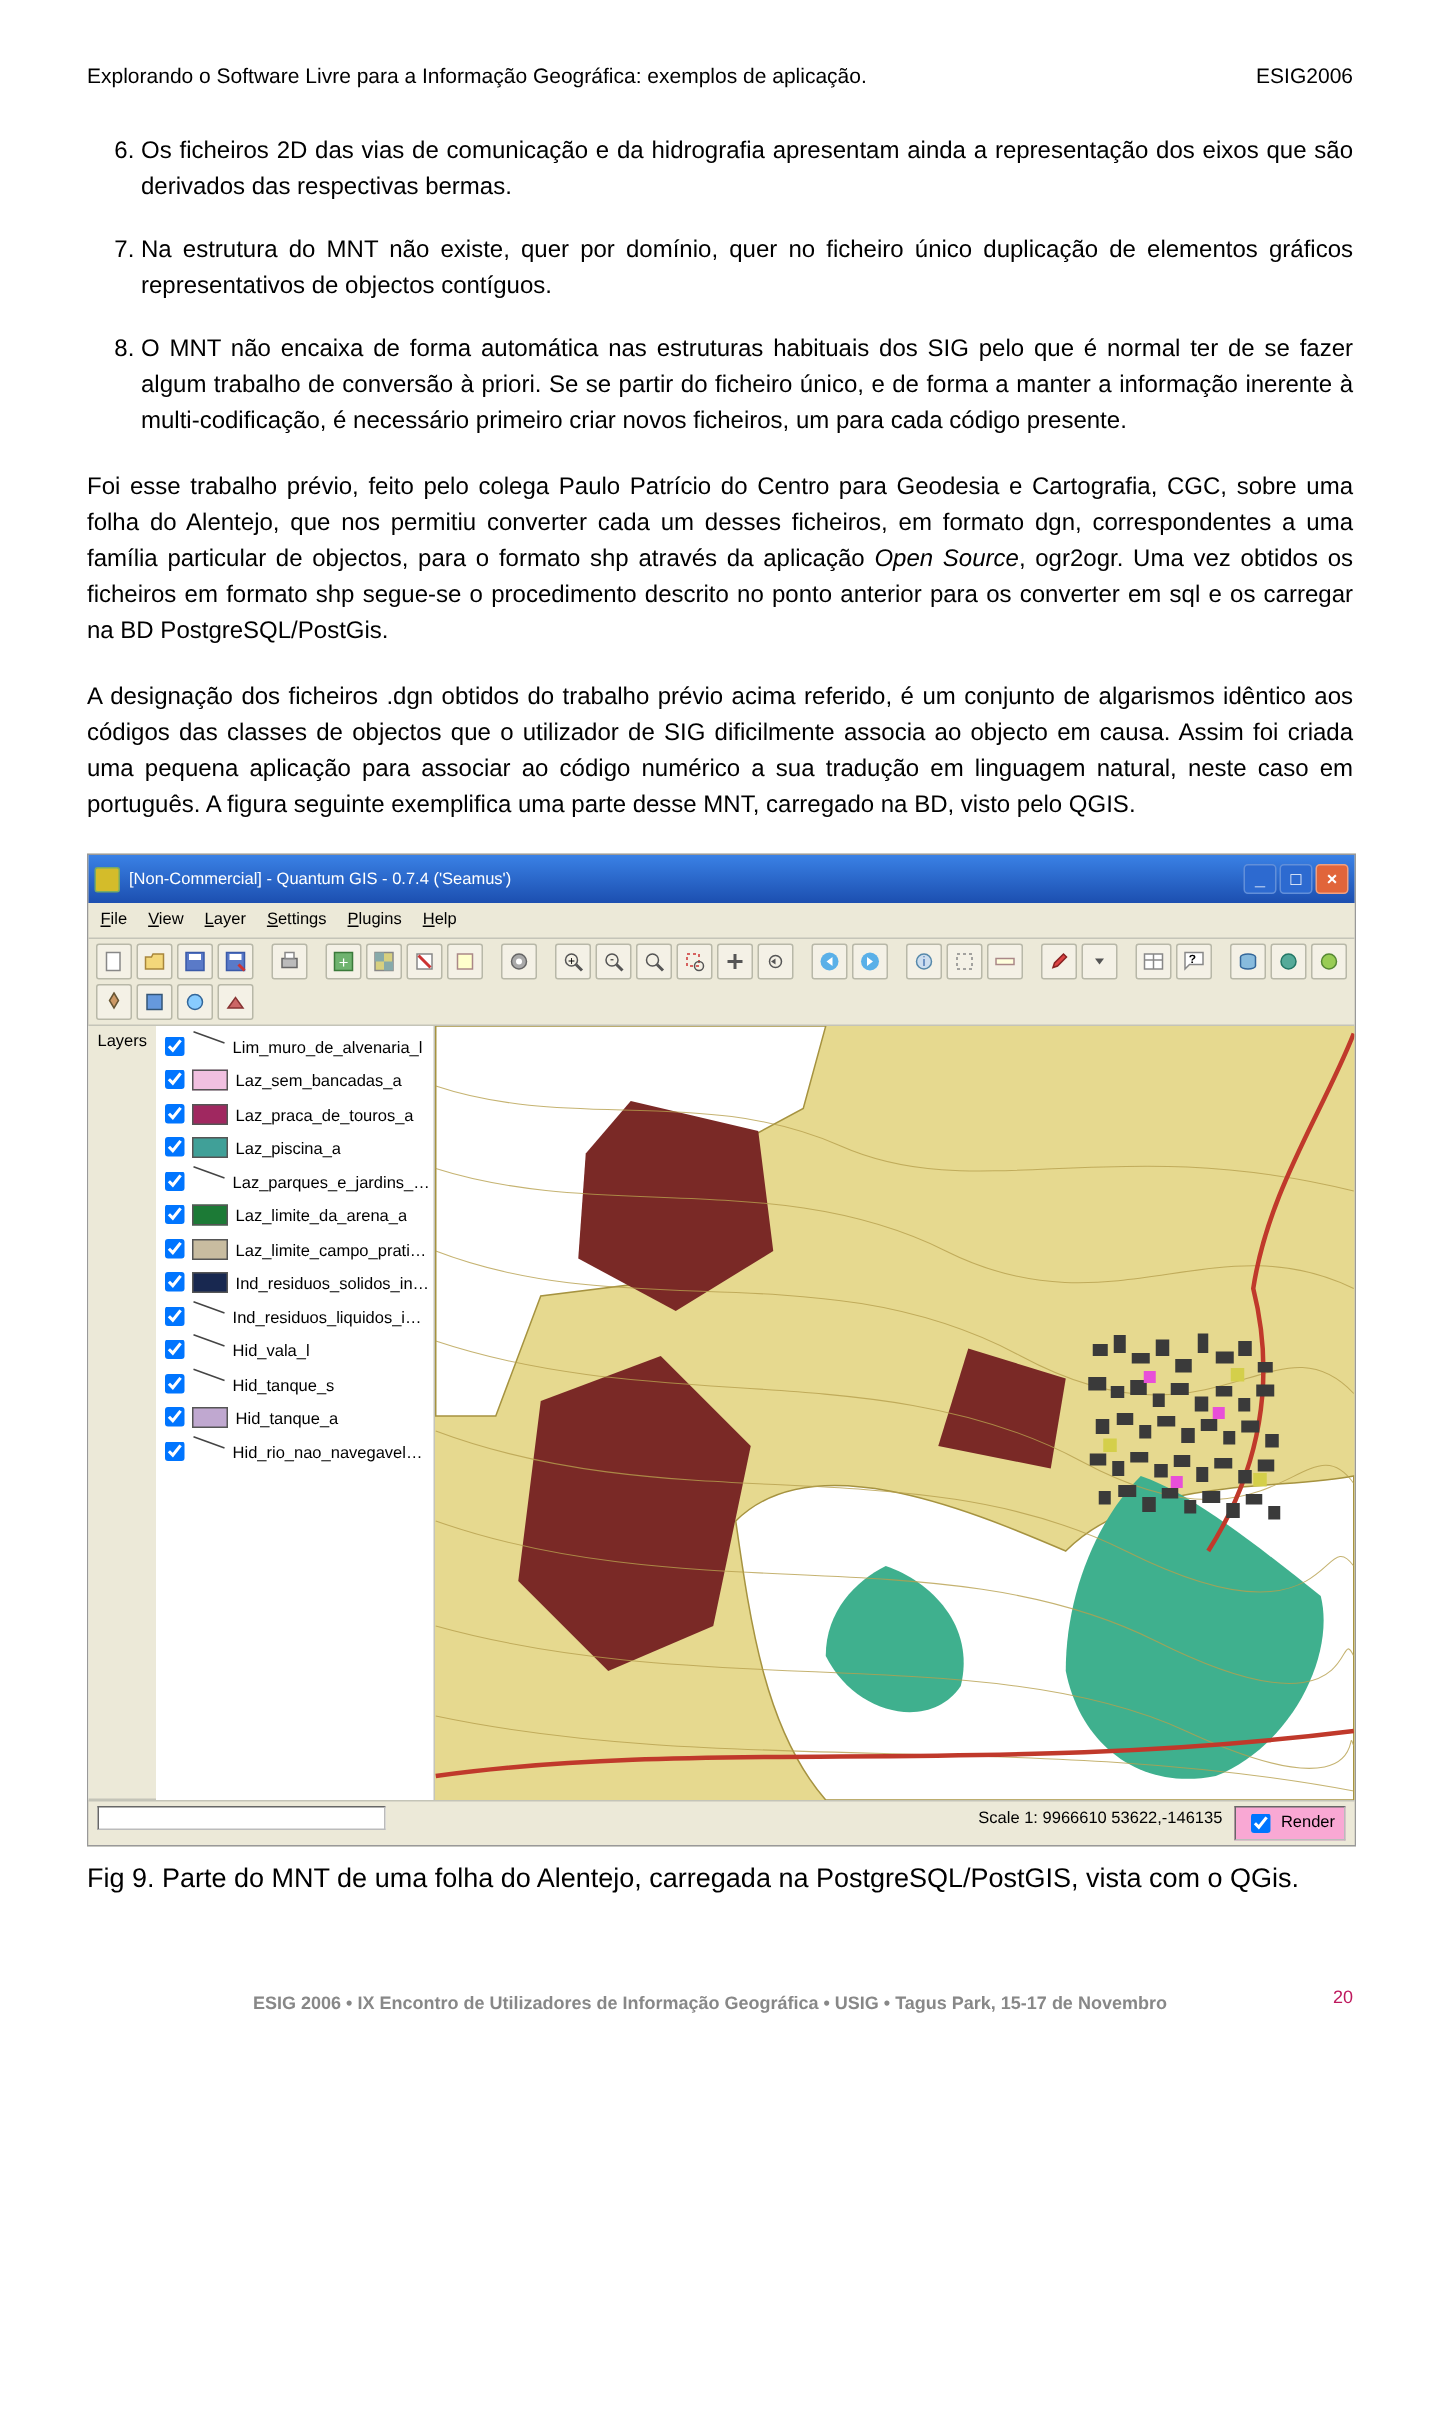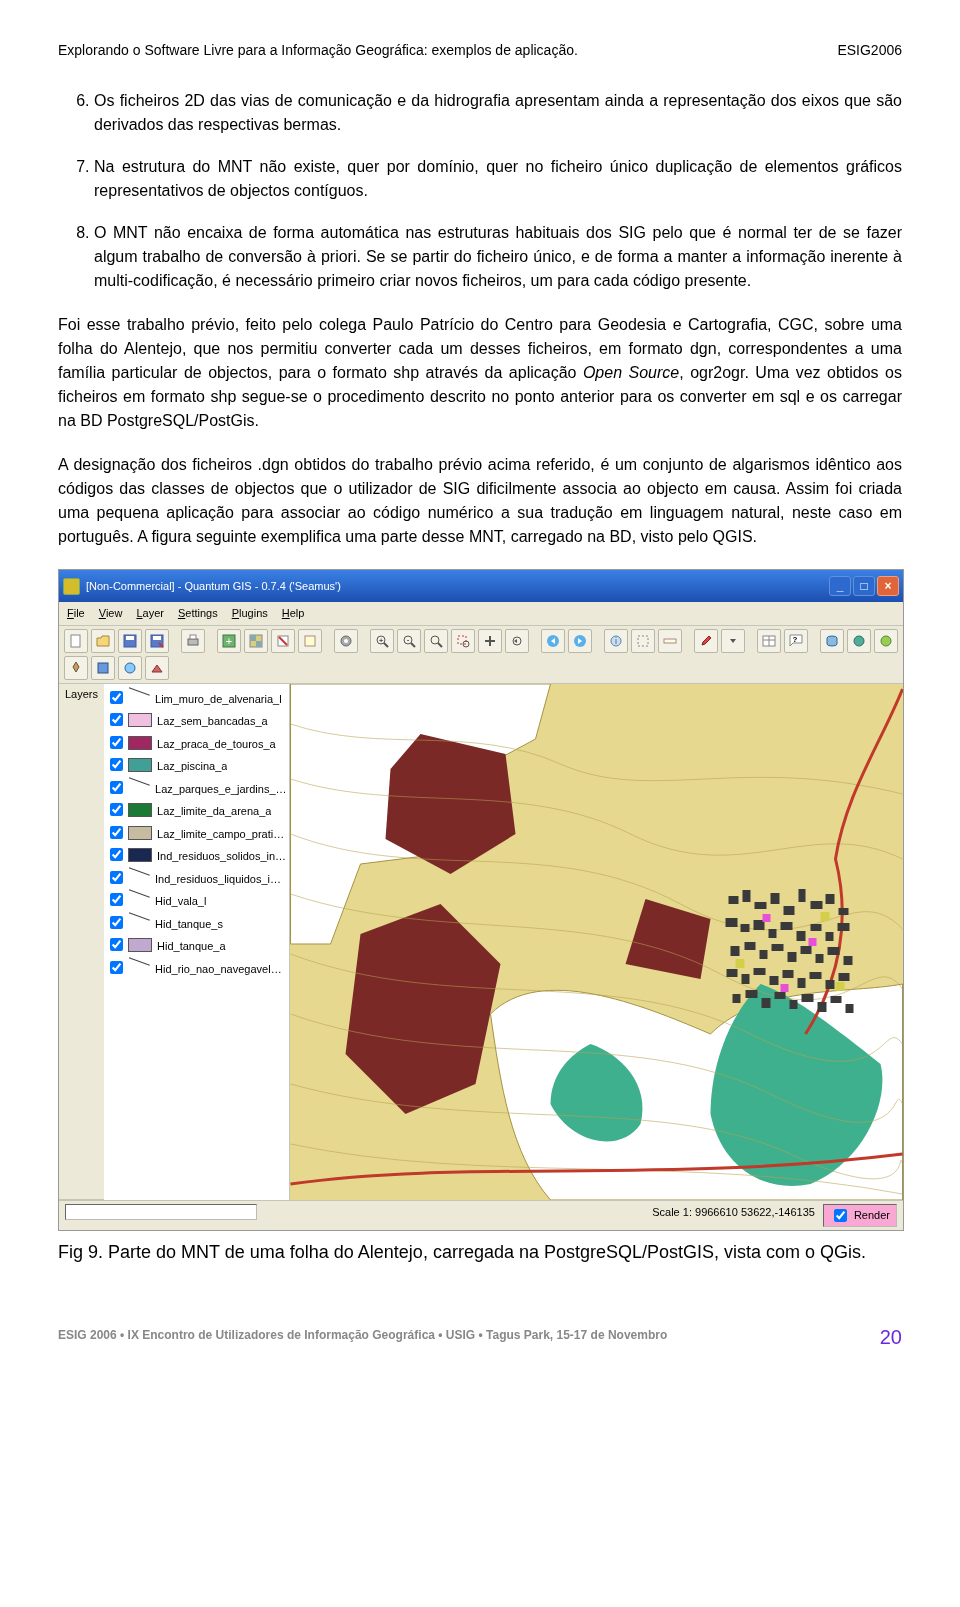--- a/index.html
+++ b/index.html
@@ -37,22 +37,22 @@
 
 .mapcanvas{flex:1;background:#e6d98f;position:relative;overflow:hidden}
 .mapcanvas svg{width:100%;height:100%;display:block}
 
 .statusbar{display:flex;gap:8px;padding:3px 6px;background:#ece9d8;border-top:1px solid #c4c4b8}
 .progress{flex:0 0 190px;height:14px;background:#fff;border:1px inset #bbb}
 .sbspacer{flex:1}
 .rendercell{display:flex;align-items:center;gap:4px;background:#f9a8d4;border:1px inset #bbb;padding:1px 6px}
 
 .caption{margin:4px 0 60px;font-size:18px}
-.foot{color:#888;font-size:12px;font-family:Verdana,sans-serif;font-weight:bold}
-.foot .n{float:right;color:#6d28d9;font-weight:normal;font-size:20px;margin-top:-4px}
+.foot{text-align:center;color:#888;font-size:12px;font-family:Verdana,sans-serif;font-weight:bold}
+.foot .n{float:right;color:#be185d;font-weight:normal;font-size:12px;margin-top:-4px}
 </style>
 </head>
 <body>
 
 <div class="page">
   <div class="running">
     <span>Explorando o Software Livre para a Informação Geográfica: exemplos de aplicação.</span>
     <span>ESIG2006</span>
   </div>
 

